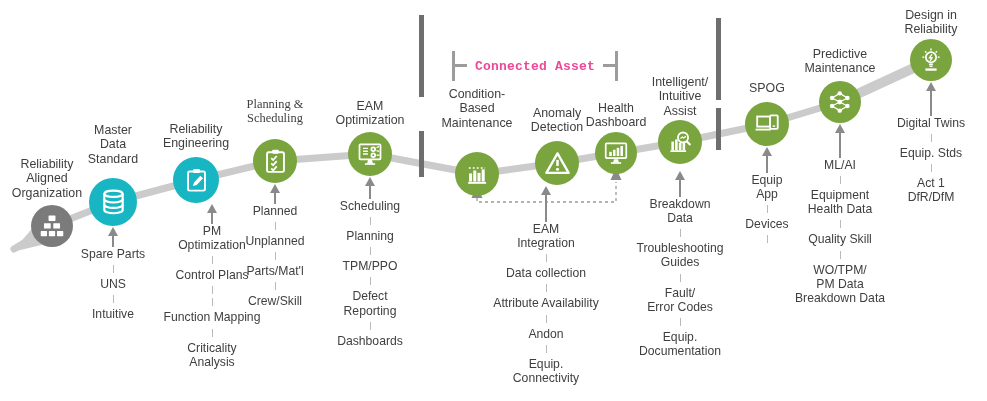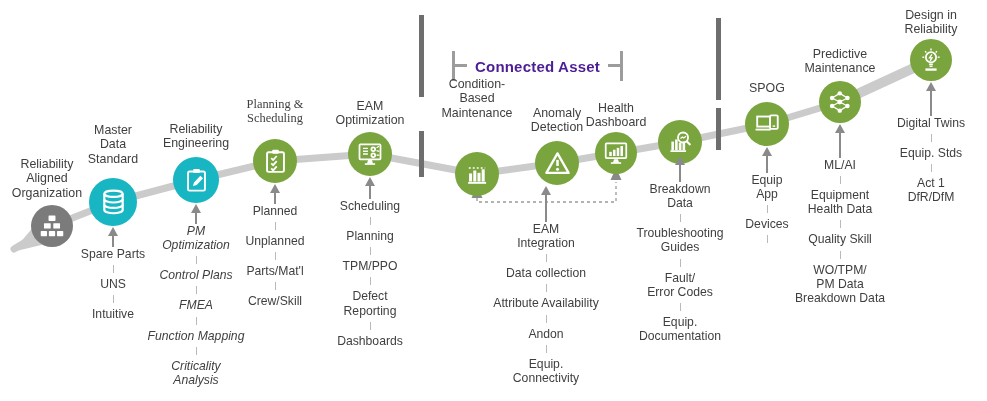--- a/index.html
+++ b/index.html
@@ -22,21 +22,21 @@
   .chain-item{white-space:pre-line;}
   .sep{width:1px;height:8px;background:#b9b9b9;margin:4px auto;}
   .arr-h{width:0;height:0;border-left:5.5px solid transparent;border-right:5.5px solid transparent;border-bottom:9px solid #8a8a8a;margin:0 auto;}
   .arr-s{width:2px;background:#8a8a8a;margin:0 auto;}
   .ca{position:absolute;left:452px;top:51px;display:flex;align-items:center;gap:7px;z-index:3;}
   .bkt{width:13px;height:30px;position:relative;}
   .bkt-l{border-left:3px solid #9c9c9c;}
   .bkt-l::after{content:"";position:absolute;left:0;top:13px;width:12px;height:3px;background:#9c9c9c;}
   .bkt-r{border-right:3px solid #9c9c9c;}
   .bkt-r::after{content:"";position:absolute;right:0;top:13px;width:12px;height:3px;background:#9c9c9c;}
-  .ca-label{font-weight:bold;font-size:15px;color:#4c1d95;letter-spacing:.2px;}
+  .ca-label{font-weight:bold;font-size:13px;color:#ec4899;letter-spacing:.2px;font-family:Liberation Mono, monospace;}
 </style>
 </head>
 <body>
 
 <div id="canvas">
 
   <svg class="curve" width="987" height="401" viewBox="0 0 987 401">
     <polyline points="14,249 52,226 113,202 196,180 275,161 370,154 477,174 557,163 616,153 680,142 767,124 840,102 931,60" fill="none" stroke="#cbcbcb" stroke-width="7" stroke-linejoin="round" stroke-linecap="round"></polyline>
     <path d="M840 102 L931 60" stroke="#cbcbcb" stroke-width="10" stroke-linecap="round" fill="none"></path>
     <polygon points="12,252 42,217 58,241" fill="#cbcbcb"></polygon>
@@ -101,31 +101,30 @@
       <span>
         <svg width="27" height="27" viewBox="0 0 24 24" fill="none" stroke="#fff" stroke-width="1.7">
           <rect x="4.5" y="4" width="15" height="17" rx="1.4"></rect>
           <rect x="9" y="1.8" width="6" height="3.6" rx="1" fill="#fff" stroke="none"></rect>
           <path d="M8.8 16.8 l1 -3 5.6 -6 2.4 2.2 -5.6 6 -3.4 0.8 z" fill="#fff" stroke="none"></path>
         </svg>
       </span>
     </div>
     <div class="stage-title" style="left: 196px; top: 151px; width: 110px;">Reliability
 Engineering</div>
-    <div class="chain" style="left: 196px; top: 204px; font-style: italic;">
+    <div class="chain" style="left: 212px; top: 204px;">
       <div>
         <div class="arr-h"></div>
         <div class="arr-s" style="height:11px"></div>
       </div>
       <div class="chain-item">PM
 Optimization</div>
       <div class="sep"></div>
       <div class="chain-item">Control Plans</div>
       <div class="sep"></div>
-      <div class="chain-item">FMEA</div>
       <div class="sep"></div>
       <div class="chain-item">Function Mapping</div>
       <div class="sep"></div>
       <div class="chain-item">Criticality
 Analysis</div>
     </div>
     <div class="node" style="left: 253px; top: 139px; width: 44px; height: 44px; background: rgb(122, 164, 62);">
       <span>
         <svg width="27" height="27" viewBox="0 0 24 24" fill="none" stroke="#fff" stroke-width="1.7">
           <rect x="4.5" y="3.8" width="15" height="17.4" rx="1.4"></rect>
@@ -190,21 +189,21 @@
             <rect x="5.2" y="11.5" width="2.6" height="7"></rect>
             <rect x="8.8" y="9" width="2.6" height="9.5"></rect>
             <rect x="12.4" y="11" width="2.6" height="7.5"></rect>
             <rect x="16" y="8" width="2.6" height="10.5"></rect>
           </g>
           <path d="M4.4 19.6 h15.4" stroke="#fff" stroke-width="1.6"></path>
           <path d="M5 6.8 h14" stroke="#fff" stroke-width="1.3" stroke-dasharray="1.6,1.8"></path>
         </svg>
       </span>
     </div>
-    <div class="stage-title" style="left: 477px; top: 120px; width: 110px;">Condition-
+    <div class="stage-title" style="left: 477px; top: 130px; width: 110px;">Condition-
 Based
 Maintenance</div>
     <div class="node" style="left: 535px; top: 141px; width: 44px; height: 44px; background: rgb(122, 164, 62);">
       <span>
         <svg width="29" height="29" viewBox="0 0 24 24" fill="none" stroke="#fff">
           <path d="M12 3.6 L21.2 19.8 H2.8 Z" stroke-width="1.9" stroke-linejoin="round"></path>
           <path d="M12 9 v5" stroke-width="2.1"></path>
           <circle cx="12" cy="16.8" r="1.25" fill="#fff" stroke="none"></circle>
         </svg>
       </span>
@@ -254,21 +253,24 @@
             <rect x="11" y="12.6" width="2.2" height="6.4"></rect>
             <rect x="14.2" y="11.6" width="2.2" height="7.4"></rect>
           </g>
           <path d="M3.8 19.8 h13.4" stroke-width="1.5"></path>
           <circle cx="14.6" cy="8.2" r="4.3" stroke-width="1.6"></circle>
           <path d="M17.7 11.3 l3.2 3.2" stroke-width="1.8"></path>
           <path d="M12.4 9 l1.6 -1.3 1.2 0.9 1.9 -1.6" stroke-width="1.1"></path>
         </svg>
       </span>
     </div>
-    <div class="chain" style="left: 680px; top: 156px;">
+    <div class="stage-title" style="left: 680px; top: 118px; width: 110px;">Intelligent/
+Intuitive
+Assist</div>
+    <div class="chain" style="left: 680px; top: 171px;">
       <div>
         <div class="arr-h"></div>
         <div class="arr-s" style="height:17px"></div>
       </div>
       <div class="chain-item">Breakdown
 Data</div>
       <div class="sep"></div>
       <div class="chain-item">Troubleshooting
 Guides</div>
       <div class="sep"></div>

